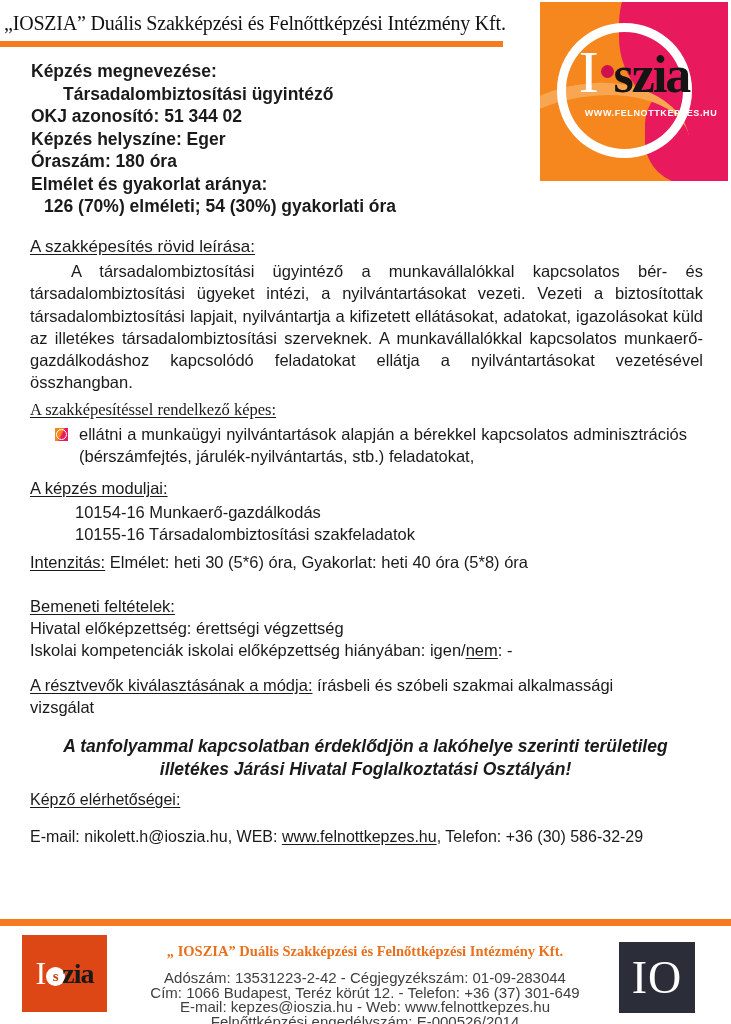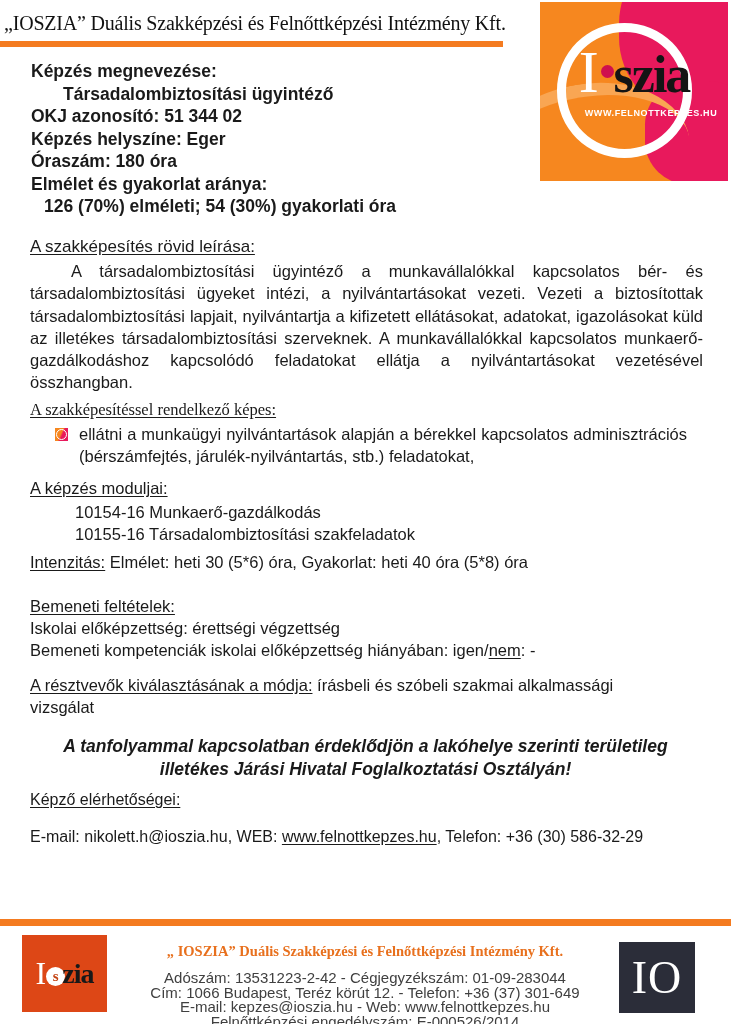--- a/index.html
+++ b/index.html
@@ -128,23 +128,23 @@
   <div class="modules-list body-text">
     <div>10154-16 Munkaerő-gazdálkodás</div>
     <div>10155-16 Társadalombiztosítási szakfeladatok</div>
   </div>
 
   <div class="line-block body-text" style="top:551px;">
     <span class="u">Intenzitás:</span><span> Elmélet: heti 30 (5*6) óra, Gyakorlat: heti 40 óra (5*8) óra</span>
   </div>
 
   <div class="section-heading u body-text" style="top:595px;">Bemeneti feltételek:</div>
-  <div class="line-block body-text" style="top:617px;">Iskolai előképzettség: érettségi végzettség</div>
+  <div class="line-block body-text" style="top:617px;">Hivatal előképzettség: érettségi végzettség</div>
   <div class="line-block body-text" style="top:639px;">
-    <span>Bemeneti kompetenciák iskolai előképzettség hiányában: igen/</span><span class="u">nem</span><span>: -</span>
+    <span>Iskolai kompetenciák iskolai előképzettség hiányában: igen/</span><span class="u">nem</span><span>: -</span>
   </div>
 
   <div class="selection body-text">
     <span class="u">A résztvevők kiválasztásának a módja:</span><span> írásbeli és szóbeli szakmai alkalmassági vizsgálat</span>
   </div>
 
   <div class="notice">A tanfolyammal kapcsolatban érdeklődjön a lakóhelye szerinti területileg illetékes Járási Hivatal Foglalkoztatási Osztályán!</div>
 
   <div class="contact-heading u">Képző elérhetőségei:</div>
   <div class="contact-line">

